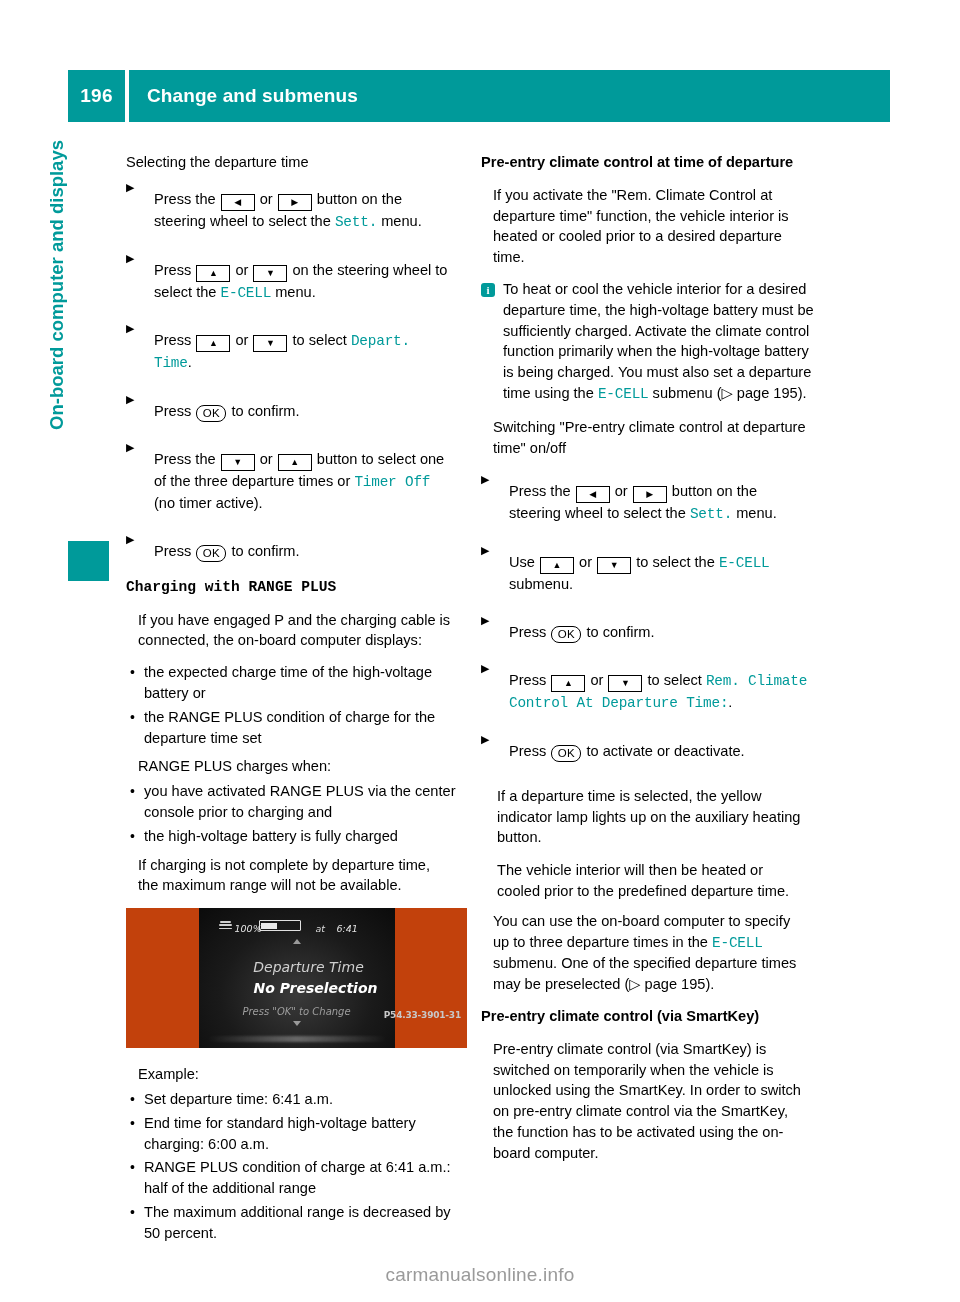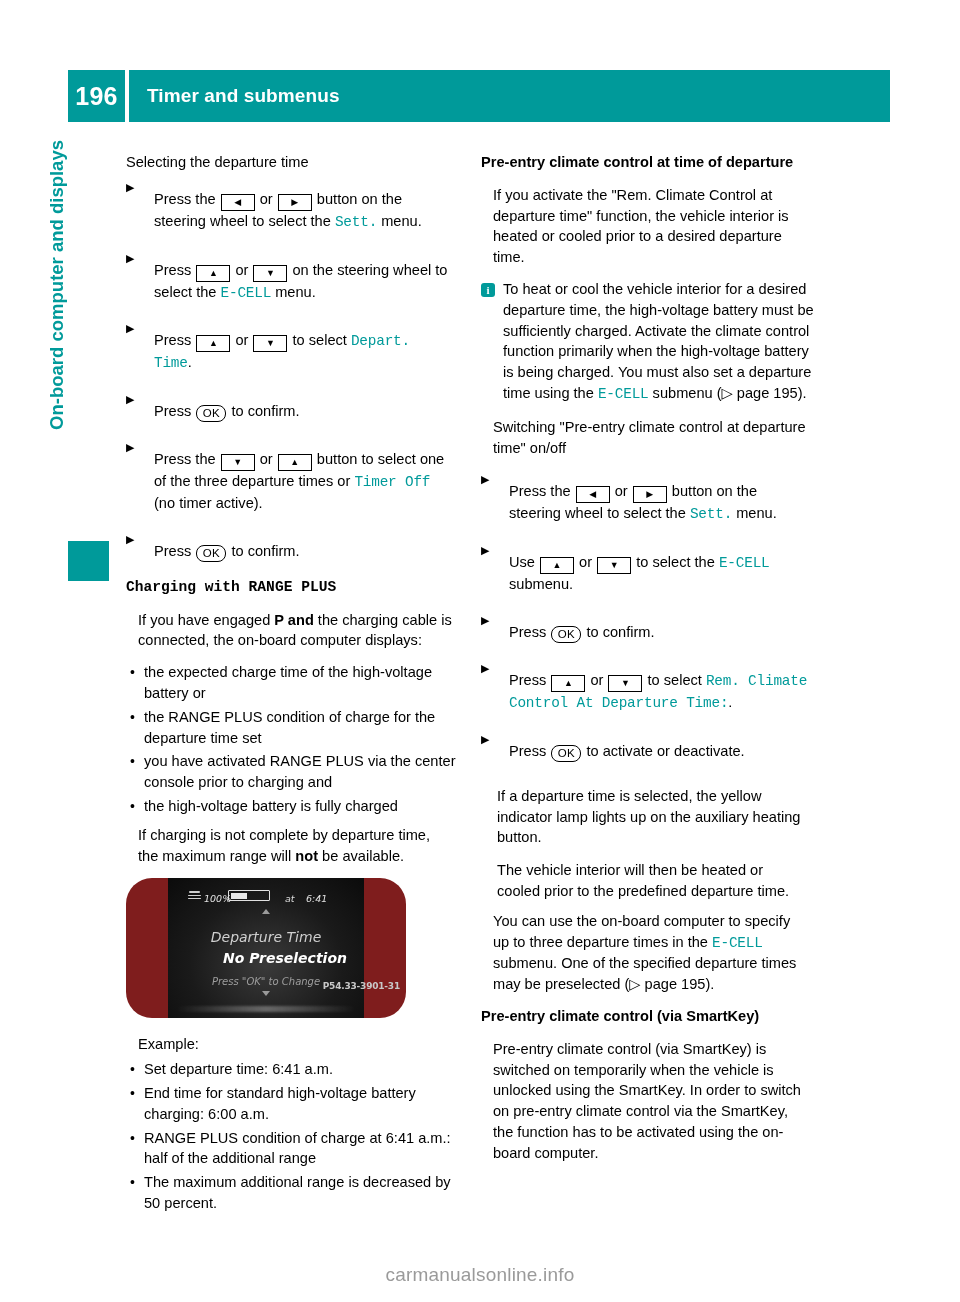--- a/index.html
+++ b/index.html
@@ -22,21 +22,21 @@
     top: 70px;
     width: 822px;
     height: 52px;
     display: flex;
     align-items: stretch;
   }
   .header-page-box {
     width: 57px;
     background: #009a9a;
     color: #ffffff;
-    font-size: 25px;
+    font-size: 19px;
     font-weight: bold;
     display: flex;
     align-items: center;
     justify-content: center;
     letter-spacing: 0.3px;
   }
   .header-gap {
     width: 4px;
     background: #ffffff;
   }
@@ -166,21 +166,21 @@
   .key-tri { font-size: 9px; }
 
   
   .menu {
     font-family: "Liberation Mono", monospace;
     color: #009a9a;
     font-size: 14.4px;
     letter-spacing: -0.2px;
   }
 
-  b, strong { font-weight: bold; text-align: center; }
+  b, strong { font-weight: normal; text-align: center; }
 
   
   .note {
     display: flex;
     margin-bottom: 11px;
   }
   .note-icon {
     flex: 0 0 22px;
     padding-top: 4px;
   }
@@ -201,27 +201,26 @@
 
   
   .step-sub {
     margin-left: 16px;
     margin-bottom: 0;
   }
 
   
   .photo {
     position: relative;
-    width: 280px;
+    width: 341px;
     height: 140px;
     margin: 12px 0 16px 0;
-    background: #7f1d1d;
+    background: #c2410c;
     overflow: hidden;
     font-family: "DejaVu Sans", sans-serif;
-    border-radius: 26px;
   }
   .photo-inner {
     position: absolute;
     left: 50%;
     transform: translateX(-50%);
     top: 0;
     width: 196px;
     height: 140px;
     background: radial-gradient(ellipse at 50% 62%, #3a3a3a 0%, #1a1a1a 55%, #0b0b0b 100%);
   }
@@ -305,21 +304,21 @@
   .photo-up {
     top: 31px;
     border-bottom: 5px solid #9a9a9a;
   }
   .photo-down {
     top: 113px;
     border-top: 5px solid #9a9a9a;
   }
   .photo-line1 {
     position: absolute;
-    top: 49px; left: 0; width: 100%;
+    top: 49px; left: 12px; width: 100%;
     text-align: center;
     color: #cfcfcf;
     font-size: 14px;
     font-style: italic;
   }
   .photo-line2 {
     position: absolute;
     top: 70px; left: 0; width: 100%;
     text-align: center;
     color: #ffffff;
@@ -366,21 +365,21 @@
     letter-spacing: 0.2px;
     box-sizing: border-box;
   }
 </style>
 </head>
 <body>
 
 <div class="header">
   <div class="header-page-box">196</div>
   <div class="header-gap"></div>
-  <div class="header-title-box">Timer and submenus</div>
+  <div class="header-title-box">Change and submenus</div>
 </div>
 
 <div class="sidebar-label">
   <span>On-board computer and displays</span>
 </div>
 <div class="sidebar-marker"></div>
 
 <div class="col col-left">
 
   <p class="plain-head">Selecting the departure time</p>
@@ -432,20 +431,21 @@
       <div class="bullet">
         <div class="bullet-marker">•</div>
         <div class="bullet-body">the expected charge time of the high-voltage battery or</div>
       </div>
       <div class="bullet">
         <div class="bullet-marker">•</div>
         <div class="bullet-body">the RANGE PLUS condition of charge for the departure time set</div>
       </div>
     </div>
 
+  <p class="para-tight" style="margin-top:8px">RANGE PLUS charges when:</p>
 
   <div id="charges-bullets">
       <div class="bullet">
         <div class="bullet-marker">•</div>
         <div class="bullet-body">you have activated RANGE PLUS via the center console prior to charging and</div>
       </div>
       <div class="bullet">
         <div class="bullet-marker">•</div>
         <div class="bullet-body">the high-voltage battery is fully charged</div>
       </div>

